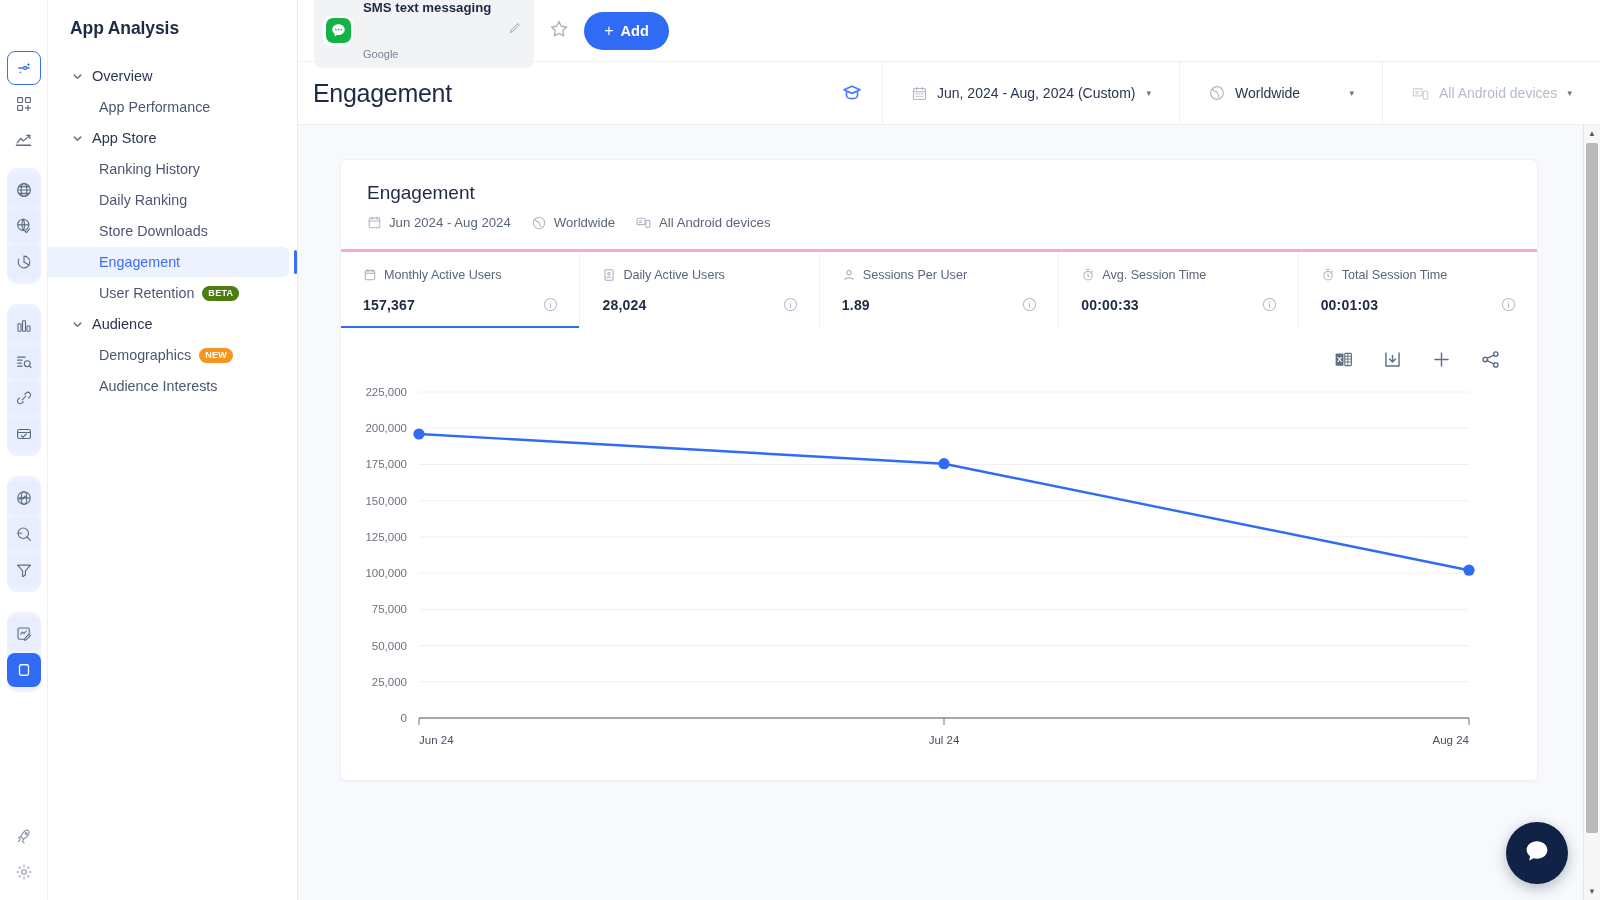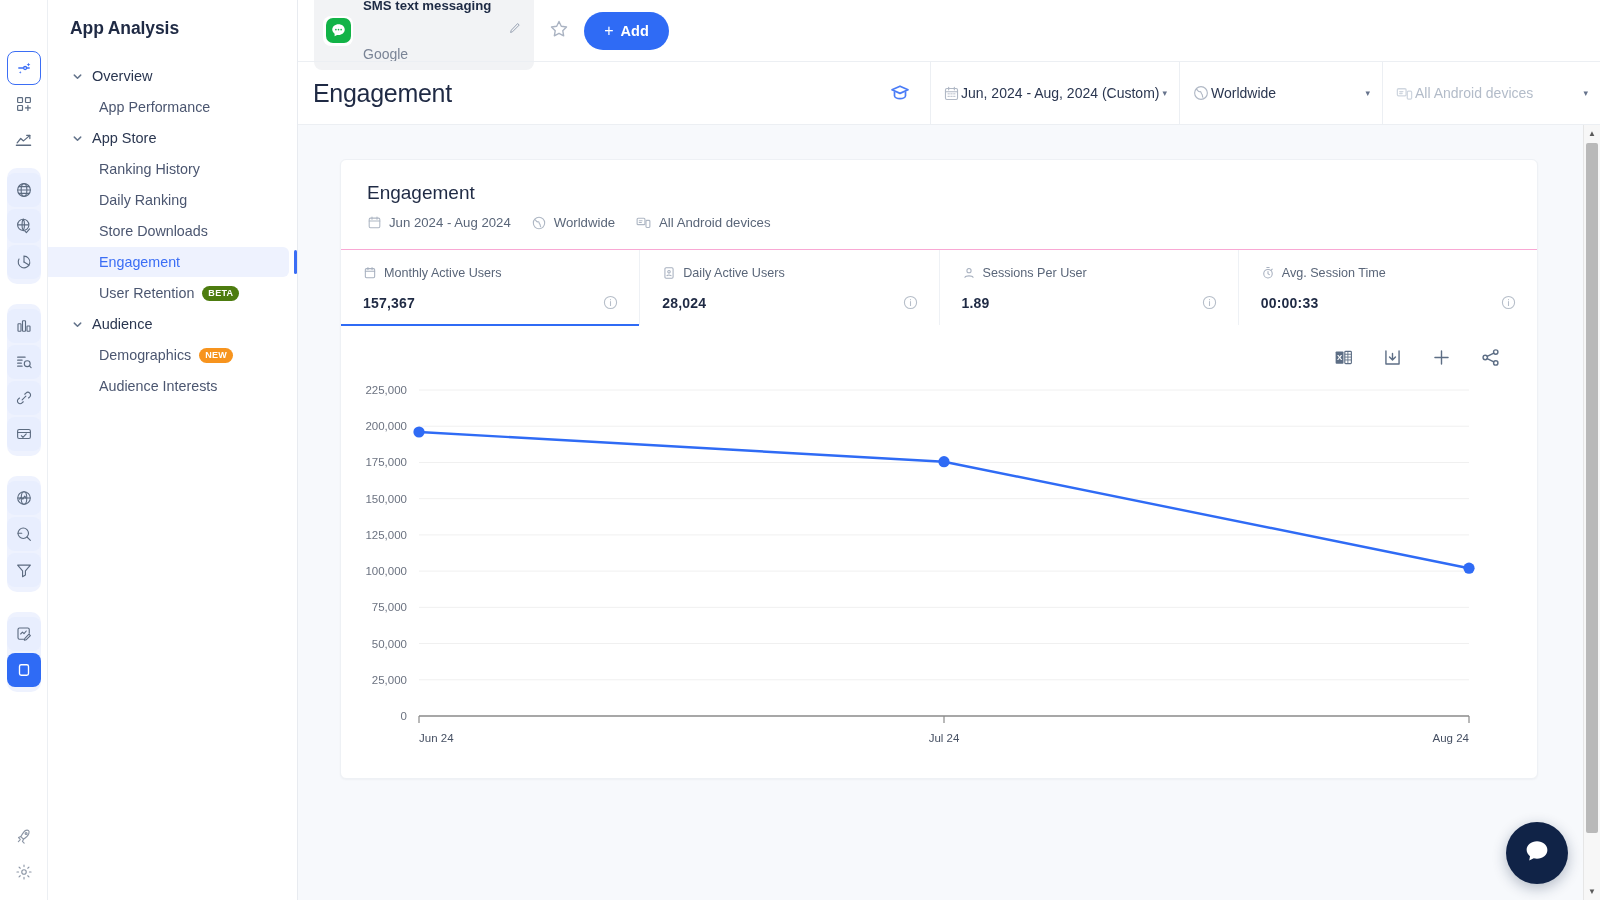--- a/index.html
+++ b/index.html
@@ -59,57 +59,57 @@
   .badge.new  { background: #f7941e; }
 
   
   .main { flex: 1 1 auto; height: 900px; display: flex; flex-direction: column; background: #fff; position: relative; min-width:0;}
 
   .topbar { height: 61px; display: flex; align-items: center; padding: 0 16px; gap: 10px; flex:0 0 61px;}
   .app-chip { display: flex; align-items: center; gap: 10px; background: #f2f3f5; border-radius: 8px; padding: 7px 12px 7px 9px; }
   .app-icon { width: 30px; height: 30px; border-radius: 8px; background: #fff; display:flex; align-items:center; justify-content:center;}
   .app-icon .g { width:25px; height:25px; border-radius:7px; background:#12b347; display:flex; align-items:center; justify-content:center;}
   .app-name { font-size: 13.2px; color: #1d2a44; font-weight: 600; line-height: 1.15; }
-  .app-dev { font-size: 14px; color: #7a8496; line-height: 1.3; margin-top: 32px; }
+  .app-dev { font-size: 11px; color: #7a8496; line-height: 1.3; margin-top: 32px; }
   .pencil { color: #98a2b3; margin-left: 6px; }
   .star-btn { color: #aab3c2; padding: 4px; }
   .add-btn {
     background: #2f6bf5; color: #fff; border: none; border-radius: 20px;
     height: 38px; padding: 0 20px; font-size: 14.5px; font-weight: 700;
     display: flex; align-items: center; gap: 7px; cursor: pointer;
     font-family: "Liberation Sans", sans-serif;
   }
   .add-btn .plus { font-size: 16px; font-weight: 400; }
 
   .pagebar { height: 64px; flex:0 0 64px; border-top: 1px solid #eceff3; border-bottom: 1px solid #eceff3; display: flex; align-items: stretch; }
   .pagebar .title-wrap { flex: 1 1 auto; display: flex; align-items: center; padding: 0 18px 0 15px; gap: 12px; min-width:0;}
   .page-title { font-size: 25px; color: #1f2a44; font-weight: 400; letter-spacing: -0.3px;}
   .cap-icon { margin-left: auto; color: #4a7cf7; display:flex; align-items:center;}
   .filter-seg {
-    display: flex; align-items: center; gap: 1px; padding: 0 12px;
+    display: flex; align-items: center; gap: 9px; padding: 0 28px;
     border-left: 1px solid #eceff3; font-size: 14px; color: #2a3650; cursor: pointer;
     white-space: nowrap;
   }
   .filter-seg.geo { width: 203px; }
   .filter-seg.dev { width: 218px; color: #b3bcc9; }
   .filter-seg .ic { color: #b0b8c5; display:flex; }
   .caret { margin-left: auto; font-size: 9px; color: #66738c; }
   .filter-seg.cal .caret { margin-left: 2px; }
 
   
   .content { flex: 1 1 auto; background: #f7f9fc; overflow: hidden; position: relative; padding: 34px 62px 0 42px;}
   .card { background: #fff; border: 1px solid #eef1f5; border-radius: 6px; box-shadow: 0 1px 2px rgba(16,24,40,.04); }
 
   .card-head { padding: 22px 26px 18px 26px; }
   .card-title { font-size: 19px; color: #1f2a44; font-weight: 400; margin-bottom: 10px;}
   .card-sub { display: flex; align-items: center; gap: 7px; font-size: 13.2px; color: #5a6679; }
   .card-sub .ic { color: #aeb7c4; display: flex; align-items: center; }
   .card-sub .gap { width: 6px; }
 
-  .metrics { display: flex; border-top: 1px solid #f9a8d4; }
+  .metrics { display: flex; border-top: 3px solid #f9a8d4; }
   .metric { flex: 1 1 0; padding: 16px 20px 14px 22px; border-right: 1px solid #eef1f5; position: relative; cursor: pointer; min-width:0;}
   .metric:last-child { border-right: none; }
   .metric.active::after { content:""; position:absolute; left:0; right:0; bottom:-1px; height:2.5px; background:#2f6bf5;}
   .metric-label { display: flex; align-items: center; gap: 7px; font-size: 12.6px; color: #5a6679; margin-bottom: 14px; white-space: nowrap;}
   .metric-label .ic { color: #a7b0bf; display:flex; }
   .metric-row { display: flex; align-items: center; justify-content: space-between; }
   .metric-val { font-size: 14px; color: #1f2a44; font-weight: 700; letter-spacing: .2px;}
   .info { color: #b6bec9; display:flex; }
 
   .chart-tools { display: flex; justify-content: flex-end; gap: 28px; padding: 22px 36px 0 0; color: #5d6e85; }
@@ -531,20 +531,40 @@
               <span class="metric-val">00:00:33</span>
               <span class="info">
                   <svg width="17" height="17" viewBox="0 0 24 24" fill="none" stroke="currentColor" stroke-width="1.5">
                     <circle cx="12" cy="12" r="8.6"></circle>
                     <path d="M12 10.8v5.4M12 7.9v.2" stroke-linecap="round"></path>
                   </svg>
                 </span>
             </div>
           </div>
 
+          <div class="metric">
+            <div class="metric-label">
+              <span class="ic">
+                <svg width="14" height="14" viewBox="0 0 24 24" fill="none" stroke="currentColor" stroke-width="1.8" stroke-linecap="round">
+                    <circle cx="12" cy="13.2" r="7.3"></circle>
+                    <path d="M12 9.6v3.6l2.3 1.6M10 2.6h4M17.6 7l1.6-1.6"></path>
+                  </svg>
+              </span>
+              <span>Total Session Time</span>
+            </div>
+            <div class="metric-row">
+              <span class="metric-val">00:01:03</span>
+              <span class="info">
+                  <svg width="17" height="17" viewBox="0 0 24 24" fill="none" stroke="currentColor" stroke-width="1.5">
+                    <circle cx="12" cy="12" r="8.6"></circle>
+                    <path d="M12 10.8v5.4M12 7.9v.2" stroke-linecap="round"></path>
+                  </svg>
+                </span>
+            </div>
+          </div>
 
         </div>
 
         <div class="chart-tools">
           <span>
             <svg width="21" height="21" viewBox="0 0 24 24" fill="none">
                 <rect x="3" y="5" width="9" height="14" rx="1" fill="#5d6e85"></rect>
                 <text x="7.5" y="14.7" font-size="9" font-family="Liberation Sans, sans-serif" font-weight="700" fill="#fff" text-anchor="middle">X</text>
                 <rect x="13.5" y="5" width="7.5" height="14" rx="1" stroke="#5d6e85" stroke-width="1.3"></rect>
                 <path d="M13.5 8.3h7.5M13.5 11.5h7.5M13.5 14.8h7.5M17 5v14" stroke="#5d6e85" stroke-width="1"></path>

